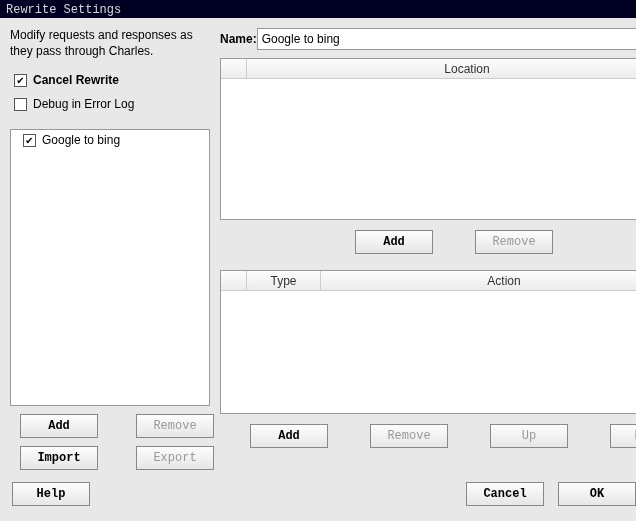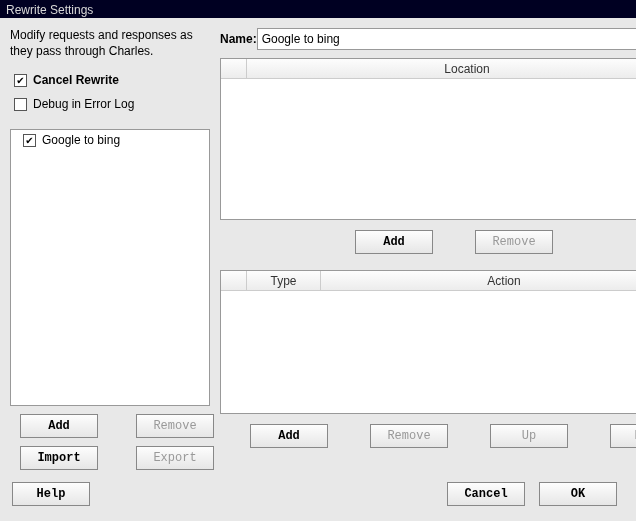--- a/index.html
+++ b/index.html
@@ -12,20 +12,21 @@
     width: 636px;
     height: 521px;
     overflow: hidden;
   }
   .titlebar {
     background: #000022;
     color: #d8d8d8;
     font-size: 12px;
     padding: 3px 6px;
     height: 18px;
+    font-family: Liberation Mono, monospace;
   }
   .content {
     display: flex;
     padding: 10px 24px 8px 10px;
     height: 460px;
   }
   .left {
     width: 200px;
     display: flex;
     flex-direction: column;
@@ -134,21 +135,21 @@
   .th.stub { width: 26px; }
   .th.stretch { flex: 1; }
   .th.type { width: 74px; }
   .tbody { flex: 1; background: #fff; }
   .section1 { display:flex; flex-direction:column; height:196px; }
   .section2 { display:flex; flex-direction:column; height:178px; margin-top:16px; }
   .right-buttons1 { margin-top: 10px; justify-content:center; gap:14px;}
   .right-buttons2 { margin-top: 10px; gap:14px; padding-left:30px;}
   .footer {
     display: flex;
-    padding: 4px 19px 10px 12px;
+    padding: 4px 0 10px 12px;
     align-items: flex-start;
   }
   .footer .spacer { flex:1; }
 </style>
 </head>
 <body>
 
 <div class="titlebar">
   <span>Rewrite Settings</span>
 </div>

